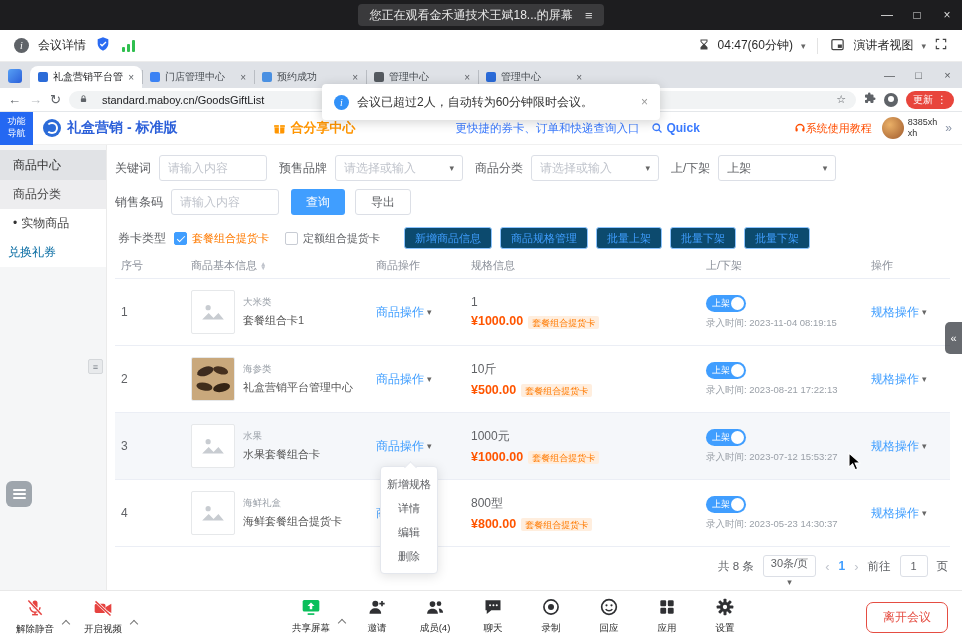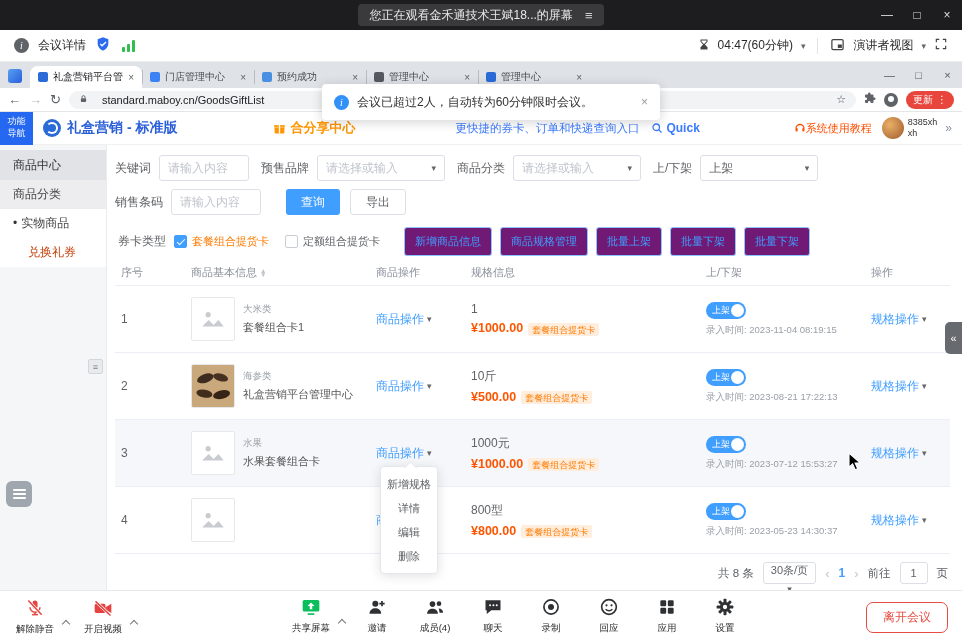--- a/index.html
+++ b/index.html
@@ -64,43 +64,43 @@
 .uname{font-size:9px;color:#333;line-height:1.2;margin-left:4px;}
 .collapse{color:#8a94a6;font-size:12px;margin:0 10px 0 8px;cursor:pointer;}
 
 
 .main{height:445px;display:flex;background:#fff;}
 .sidebar{width:107px;background:#f5f6f7;flex:none;padding-top:5px;border-right:1px solid #ebebeb;}
 .sb-header{height:30px;line-height:30px;background:#e1e3e6;padding-left:13px;font-size:12px;color:#333;}
 .sb-item{height:29px;line-height:29px;padding-left:13px;font-size:12px;color:#444;background:#ededef;cursor:pointer;}
 .sb-item.white{background:#fff;}
 .sb-item .bullet{margin-right:4px;color:#333;}
-.sb-item.active{color:#c2410c;background:#fff;padding-left:28px;}
+.sb-item.active{color:#0369a1;background:#fff;padding-left:8px;}
 .content{flex:1;padding:10px 12px 0 8px;position:relative;min-width:0;}
 
 
 .frow{display:flex;align-items:center;margin-bottom:8px;}
 .flabel{color:#606266;font-size:12px;flex:none;margin-right:8px;}
 .ml{margin-left:12px;}
-.finput{height:26px;border:1px solid #dcdfe6;border-radius:3px;padding:0 8px;font-size:12px;color:#333;width:90px;background:#fff;outline:none;}
+.finput{height:26px;border:1px solid #dcdfe6;border-radius:3px;padding:0 8px;font-size:12px;color:#333;width:108px;background:#fff;outline:none;}
 .finput::placeholder{color:#c0c4cc;}
 .fselect{height:26px;border:1px solid #dcdfe6;border-radius:3px;display:flex;align-items:center;justify-content:space-between;padding:0 8px;width:128px;background:#fff;cursor:pointer;}
 .fselect .ph{color:#c0c4cc;font-size:12px;}
 .fselect .val{color:#606266;font-size:12px;}
-.btn-primary{height:26px;padding:0 15px;background:#409eff;color:#fff;border:none;border-radius:3px;font-size:12px;margin-left:25px;cursor:pointer;}
+.btn-primary{height:26px;padding:0 15px;background:#409eff;color:#fff;border:none;border-radius:3px;font-size:12px;margin-left:12px;cursor:pointer;}
 .btn-default{height:26px;padding:0 15px;background:#fff;color:#606266;border:1px solid #dcdfe6;border-radius:3px;font-size:12px;margin-left:10px;cursor:pointer;}
 
 
 .toolbar{display:flex;align-items:center;margin:12px 3px 0;}
 .cb{width:13px;height:13px;border:1px solid #c8ccd4;border-radius:2px;background:#fff;flex:none;margin-right:5px;cursor:pointer;}
 .cb.checked{background:#409eff;border-color:#409eff;position:relative;}
 .cb.checked::after{content:"";position:absolute;left:4px;top:1px;width:3px;height:7px;border:solid #fff;border-width:0 1.5px 1.5px 0;transform:rotate(45deg);}
 .cb-orange{color:#ff7a00;font-size:11px;margin-right:16px;}
 .cb-plain{color:#606266;font-size:11px;margin-right:16px;}
-.btn-plain{height:29px;padding:0 10px;background:#701a75;color:#409eff;border:1px solid #8cc4ff;border-radius:3px;font-size:11px;margin-left:8px;cursor:pointer;white-space:nowrap;}
+.btn-plain{height:22px;padding:0 10px;background:#0c4a6e;color:#409eff;border:1px solid #8cc4ff;border-radius:3px;font-size:11px;margin-left:8px;cursor:pointer;white-space:nowrap;}
 
 
 .table{margin-top:4px;}
 .tgrid{display:grid;grid-template-columns:70px 185px 95px 235px 165px 1fr;align-items:center;}
 .thead{height:26px;border-bottom:1px solid #ebeef5;color:#8a8f99;font-size:11px;}
 .thead>div{padding-left:6px;display:flex;align-items:center;gap:3px;}
 .sorts{display:inline-flex;flex-direction:column;line-height:0.6;font-size:6.5px;color:#c0c4cc;}
 .trow{height:67px;border-bottom:1px solid #ebeef5;}
 .trow.hl{background:#f5f7fa;}
 .cell{padding-left:6px;font-size:12px;color:#606266;min-width:0;}
@@ -459,20 +459,24 @@
 
       <div class="tgrid trow">
         <div class="cell">4</div>
         <div class="cell prod">
           <span class="pimg">
               <svg width="26" height="22" viewBox="0 0 24 20" fill="#c8ccd1">
                 <circle cx="7.5" cy="6" r="2.4"></circle>
                 <path d="M2 17l6-6 4.5 4.5L17 11l5 6z"></path>
               </svg>
             </span>
+          <span class="ptxt">
+              <div class="pcat">海鲜礼盒</div>
+              <div class="pname">海鲜套餐组合提货卡</div>
+            </span>
         </div>
         <div class="cell"><span class="oplink">
               <span>商品操作</span>
               <span class="caret">▾</span>
             </span></div>
         <div class="cell">
             <div class="spec-line">800型</div>
             <div><span class="price">¥800.00</span><span class="tag">套餐组合提货卡</span></div>
           </div>
         <div class="cell"><span class="switch">

